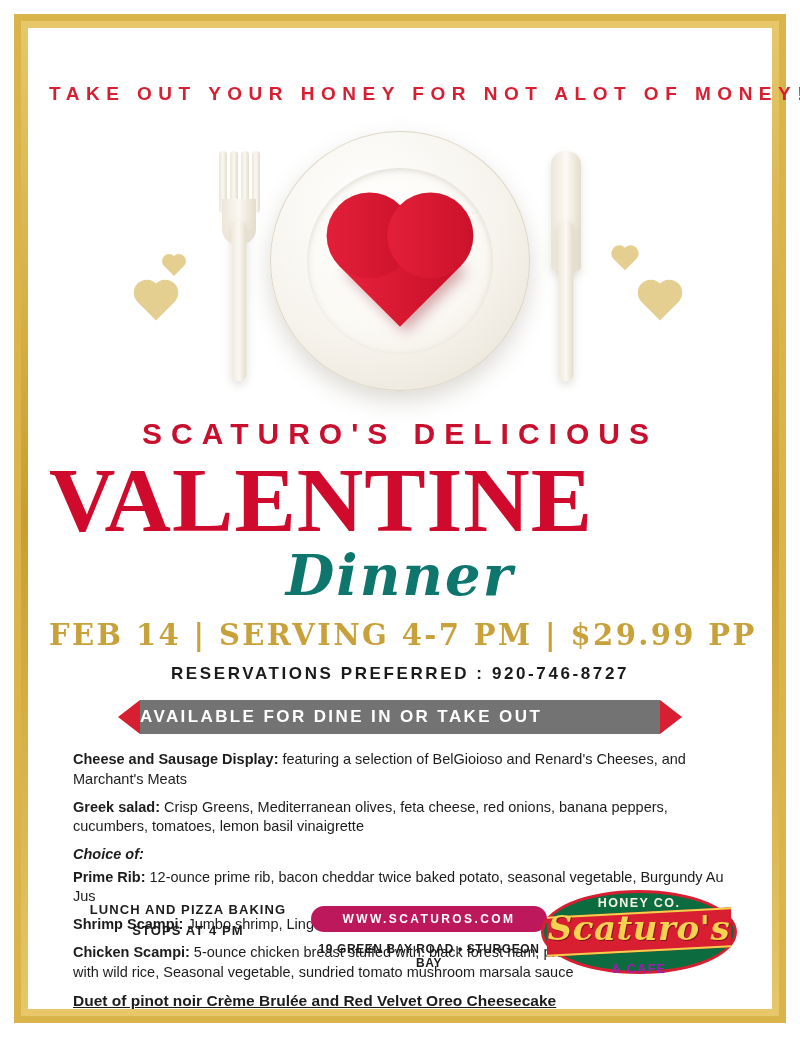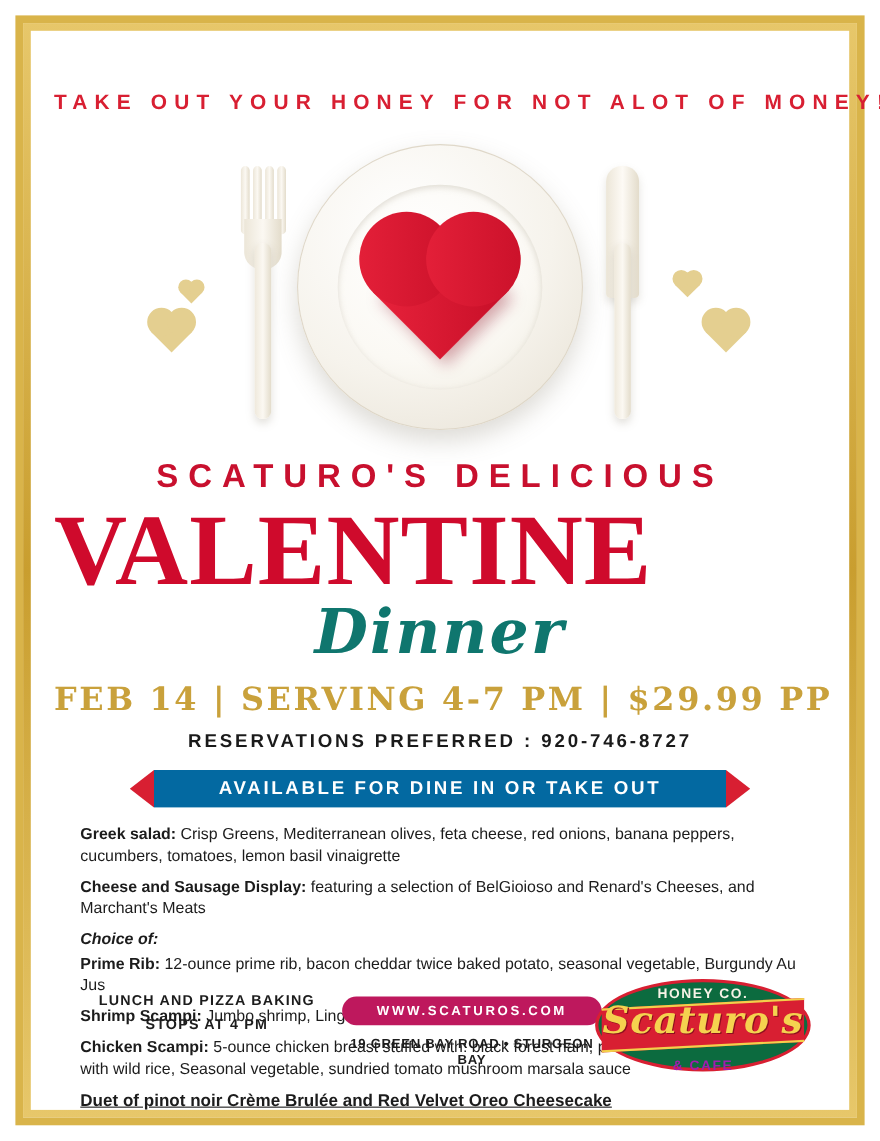--- a/index.html
+++ b/index.html
@@ -195,22 +195,22 @@
 
   
   .ribbon-wrap {
     position: relative;
     margin-top: 16px;
     height: 34px;
   }
   .ribbon {
     position:absolute; left: 50%; transform: translateX(-50%);
     width: 520px; height: 34px;
-    background: #0369a1;
-    display:flex; align-items:center; justify-content:center;
+    background: #737373;
+    display:flex; align-items:center; 
   }
   .ribbon-text {
     color:#ffffff; font-weight:700; font-size:17px; letter-spacing:2.4px;
     white-space: nowrap;
   }
   .ribbon-tail {
     position:absolute; top:0; width:0; height:0;
   }
   .ribbon-tail.left {
     left: 50%; margin-left:-282px;
@@ -348,24 +348,24 @@
         <div class="ribbon-wrap">
           <div class="ribbon-tail left"></div>
           <div class="ribbon-tail right"></div>
           <div class="ribbon">
             <span class="ribbon-text">AVAILABLE FOR DINE IN OR TAKE OUT</span>
           </div>
         </div>
 
         <div class="menu">
           <div class="menu-item">
+            <b>Cheese and Sausage Display:</b><span> featuring a selection of BelGioioso and Renard's Cheeses, and Marchant's Meats</span>
+          </div>
+          <div class="menu-item">
             <b>Greek salad:</b><span> Crisp Greens, Mediterranean olives, feta cheese, red onions, banana peppers, cucumbers, tomatoes, lemon basil vinaigrette</span>
-          </div>
-          <div class="menu-item">
-            <b>Cheese and Sausage Display:</b><span> featuring a selection of BelGioioso and Renard's Cheeses, and Marchant's Meats</span>
           </div>
 
           <div class="choice-of">Choice of:</div>
 
           <div class="menu-item">
             <b>Prime Rib:</b><span> 12-ounce prime rib, bacon cheddar twice baked potato, seasonal vegetable, Burgundy Au Jus</span>
           </div>
           <div class="menu-item">
             <b>Shrimp Scampi:</b><span> Jumbo shrimp, Linguini pasta, tomatoes, garlic, white wine, lemon, fresh herbs</span>
           </div>

